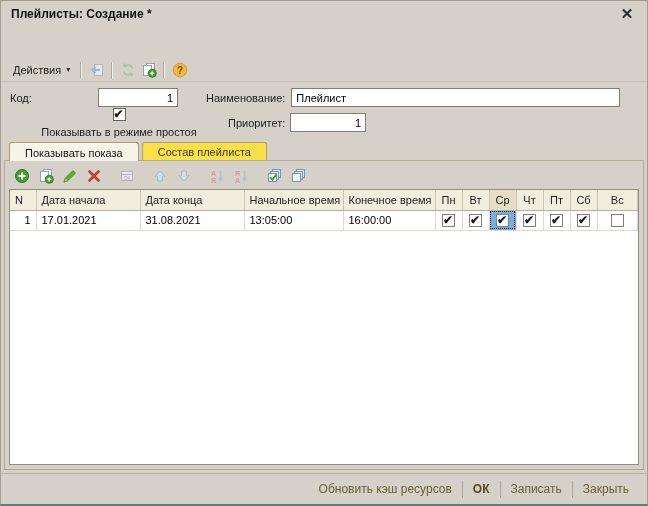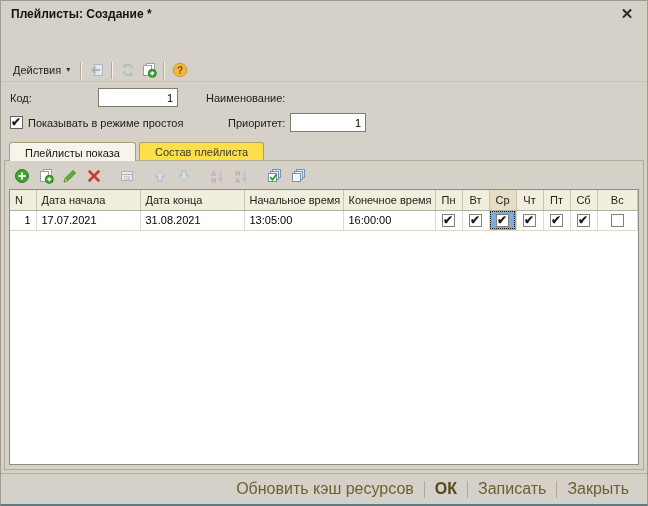--- a/index.html
+++ b/index.html
@@ -61,21 +61,21 @@
   .lbl-code { width: 88px; }
   .txt {
     height: 19px; border: 1px solid #7f7c72; background: #fff;
     font-family: "Liberation Sans", sans-serif; font-size: 11px;
     padding: 0 4px; color: #000;
   }
   .txt-code { width: 80px; text-align: right; }
   .lbl-name { margin-left: 28px; margin-right: 6px; }
   .txt-name { flex: 1; }
   .cb-group { display: flex; align-items: center; gap: 5px; }
-  .cb-group-1 { width: 218px; }
+  .cb-group-1 { width: 218px; flex-direction: column; }
   .cb-group-2 { width: 227px; }
   .checkbox {
     width: 13px; height: 13px; flex: 0 0 13px;
     background: #fff; border: 1px solid #64615a;
     position: relative;
   }
   .checkbox.checked::after {
     content: "✔";
     position: absolute; left: 0px; top: -2px;
     font-size: 12px; font-weight: bold; color: #1a1a1a;
@@ -152,21 +152,21 @@
     outline: 1px dotted #1a1a1a;
     outline-offset: -2px;
   }
   
   .footer-line { flex: 0 0 3px; }
   .footer {
     flex: 0 0 31px;
     border-top: 1px solid #b8b29c;
     display: flex; align-items: center; justify-content: flex-end;
     padding: 0 8px;
-    font-size: 16px;
+    font-size: 12px;
     color: #6b6133;
   }
   .f-btn { padding: 2px 10px; white-space: nowrap; cursor: default; }
   .f-btn.ok { font-weight: bold; color: #55491f; }
   .f-sep { width: 1px; height: 17px; background: #aea894; }
 </style>
 </head>
 <body>
 
 <div class="window">
@@ -213,33 +213,34 @@
           <text x="8" y="11.6" font-size="10" font-weight="bold" text-anchor="middle" fill="#6e5712">?</text>
         </svg>
     </div>
   </div>
 
   <div class="form">
     <div class="frow">
       <span class="lbl lbl-code">Код:</span>
       <input class="txt txt-code" value="1" style="">
       <span class="lbl lbl-name">Наименование:</span>
+      <input class="txt txt-name" value="Плейлист" style="">
     </div>
     <div class="frow">
       <div class="cb-group cb-group-1">
         <span class="checkbox checked"></span>
         <span class="lbl">Показывать в режиме простоя</span>
       </div>
       <span class="lbl lbl-priority">Приоритет:</span>
       <input class="txt txt-priority" value="1" style="">
     </div>
   </div>
 
   <div class="tabs">
-    <div class="tab active">Плейлисты показа</div>
+    <div class="tab active">Показывать показа</div>
     <div class="tab inactive">Состав плейлиста</div>
   </div>
 
   <div class="panel">
 
     <div class="grid-toolbar">
       <div class="gt-icon">
         <svg viewBox="0 0 16 16">
             <circle cx="8" cy="8" r="6.5" fill="#3fa32f" stroke="#2c7d20"></circle>
             <path d="M8 4.5v7M4.5 8h7" stroke="#fff" stroke-width="2"></path>
@@ -346,21 +347,21 @@
             <th class="day col-selected">Ср</th>
             <th class="day">Чт</th>
             <th class="day">Пт</th>
             <th class="day">Сб</th>
             <th class="day">Вс</th>
           </tr>
         </thead>
         <tbody>
           <tr>
             <td class="num">1</td>
-            <td>17.07.2021</td>
+            <td>17.01.2021</td>
             <td>31.08.2021</td>
             <td>13:05:00</td>
             <td>16:00:00</td>
             <td class="day"><span class="checkbox checked"></span></td>
             <td class="day"><span class="checkbox checked"></span></td>
             <td class="day selected"><span class="checkbox checked"></span></td>
             <td class="day"><span class="checkbox checked"></span></td>
             <td class="day"><span class="checkbox checked"></span></td>
             <td class="day"><span class="checkbox checked"></span></td>
             <td class="day"><span class="checkbox"></span></td>

